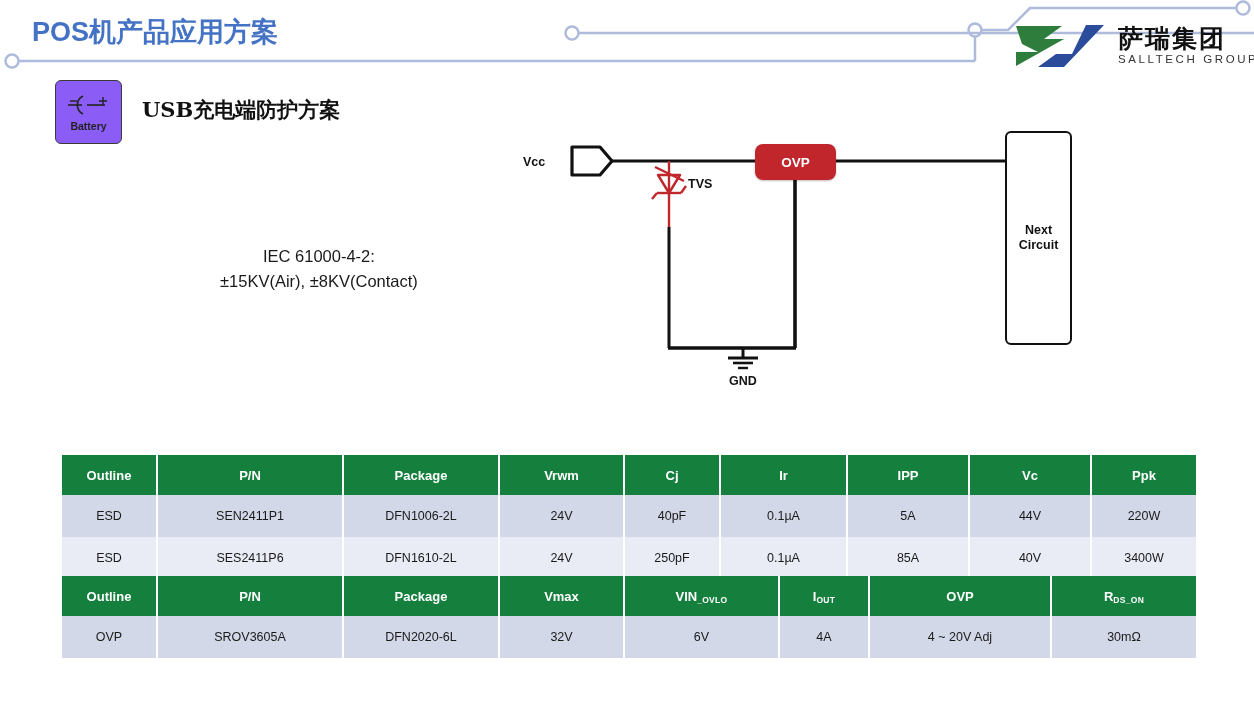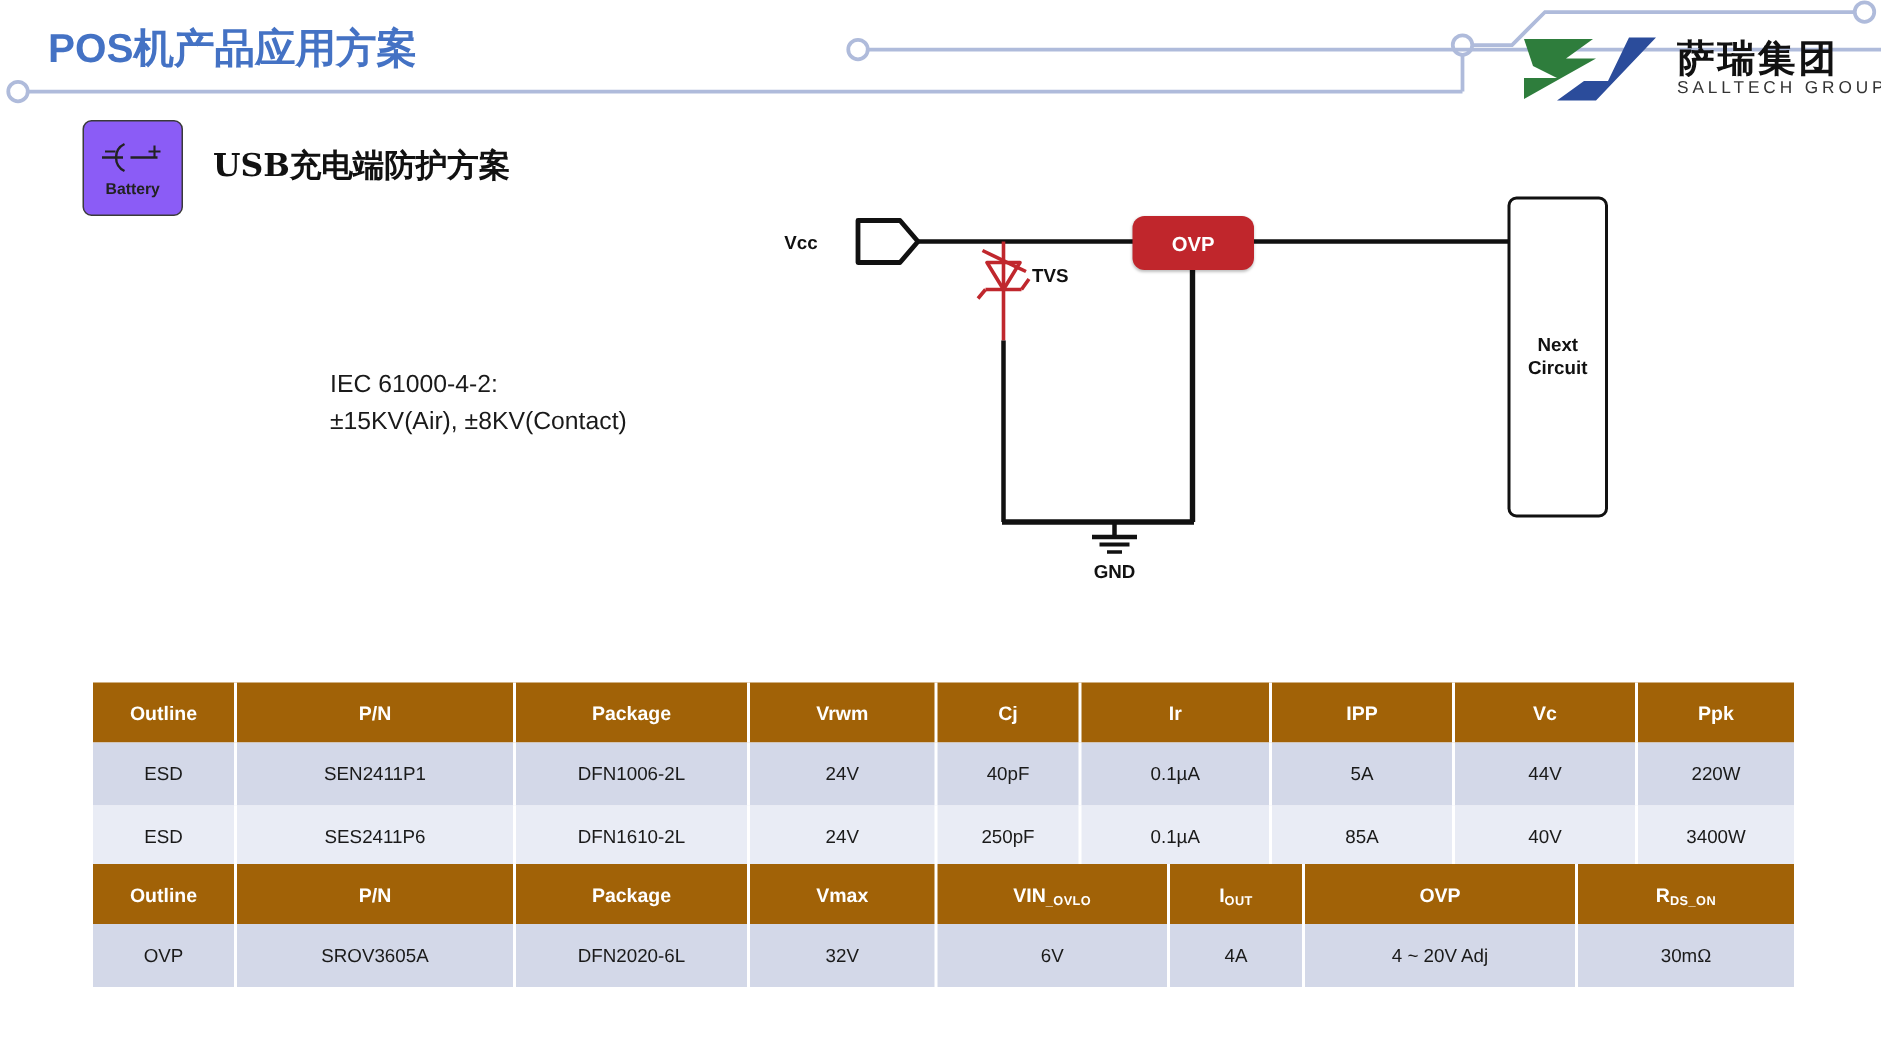--- a/index.html
+++ b/index.html
@@ -34,21 +34,21 @@
   }
   #battery-label{font-size:10.5px;font-weight:bold;color:#222;margin-top:1px;}
 
   
   #section-heading{
     left:142px;top:96px;font-size:21px;color:#111;
     font-family:"DejaVu Serif","Liberation Serif",serif;font-weight:bold;white-space:nowrap;
   }
 
   
-  #iec-spec{left:220px;top:244px;font-size:16.5px;color:#1a1a1a;line-height:25px;white-space:nowrap;}
+  #iec-spec{left:220px;top:244px;font-size:16.5px;color:#1a1a1a;line-height:25px;white-space:nowrap;text-align:center;}
 
   
   #circuit{left:500px;top:115px;}
   .lbl{font-family:"Liberation Sans",sans-serif;font-weight:bold;fill:#111;}
 
   #ovp-box{
     left:755px;top:144px;width:81px;height:36px;
     background:#c0262c;border-radius:8px;
     display:flex;align-items:center;justify-content:center;
     color:#fff;font-size:13.5px;font-weight:bold;
@@ -59,21 +59,21 @@
     border:2.5px solid #111;border-radius:6px;background:#fff;
     display:flex;align-items:center;justify-content:center;
   }
   #next-circuit-label{font-size:12.5px;font-weight:bold;color:#111;text-align:center;line-height:15px;}
 
   
   table{border-collapse:collapse;table-layout:fixed;}
   #table-esd{left:62px;top:455px;width:1134px;}
   #table-ovp{left:62px;top:576px;width:1134px;}
   th{
-    background:#a16207;color:#ffffff;font-size:13px;font-weight:bold;
+    background:#15803d;color:#ffffff;font-size:13px;font-weight:bold;
     height:38px;text-align:center;border-right:2px solid #ffffff;
   }
   th:last-child{border-right:none;margin-top:46px;}
   td{
     font-size:12.5px;color:#1a1a1a;height:40px;text-align:center;
     border-right:2px solid #ffffff;
   }
   td:last-child{border-right:none;}
   tbody tr:nth-child(odd) td{background:#D3D8E8;}
   tbody tr:nth-child(even) td{background:#E9ECF5;}

